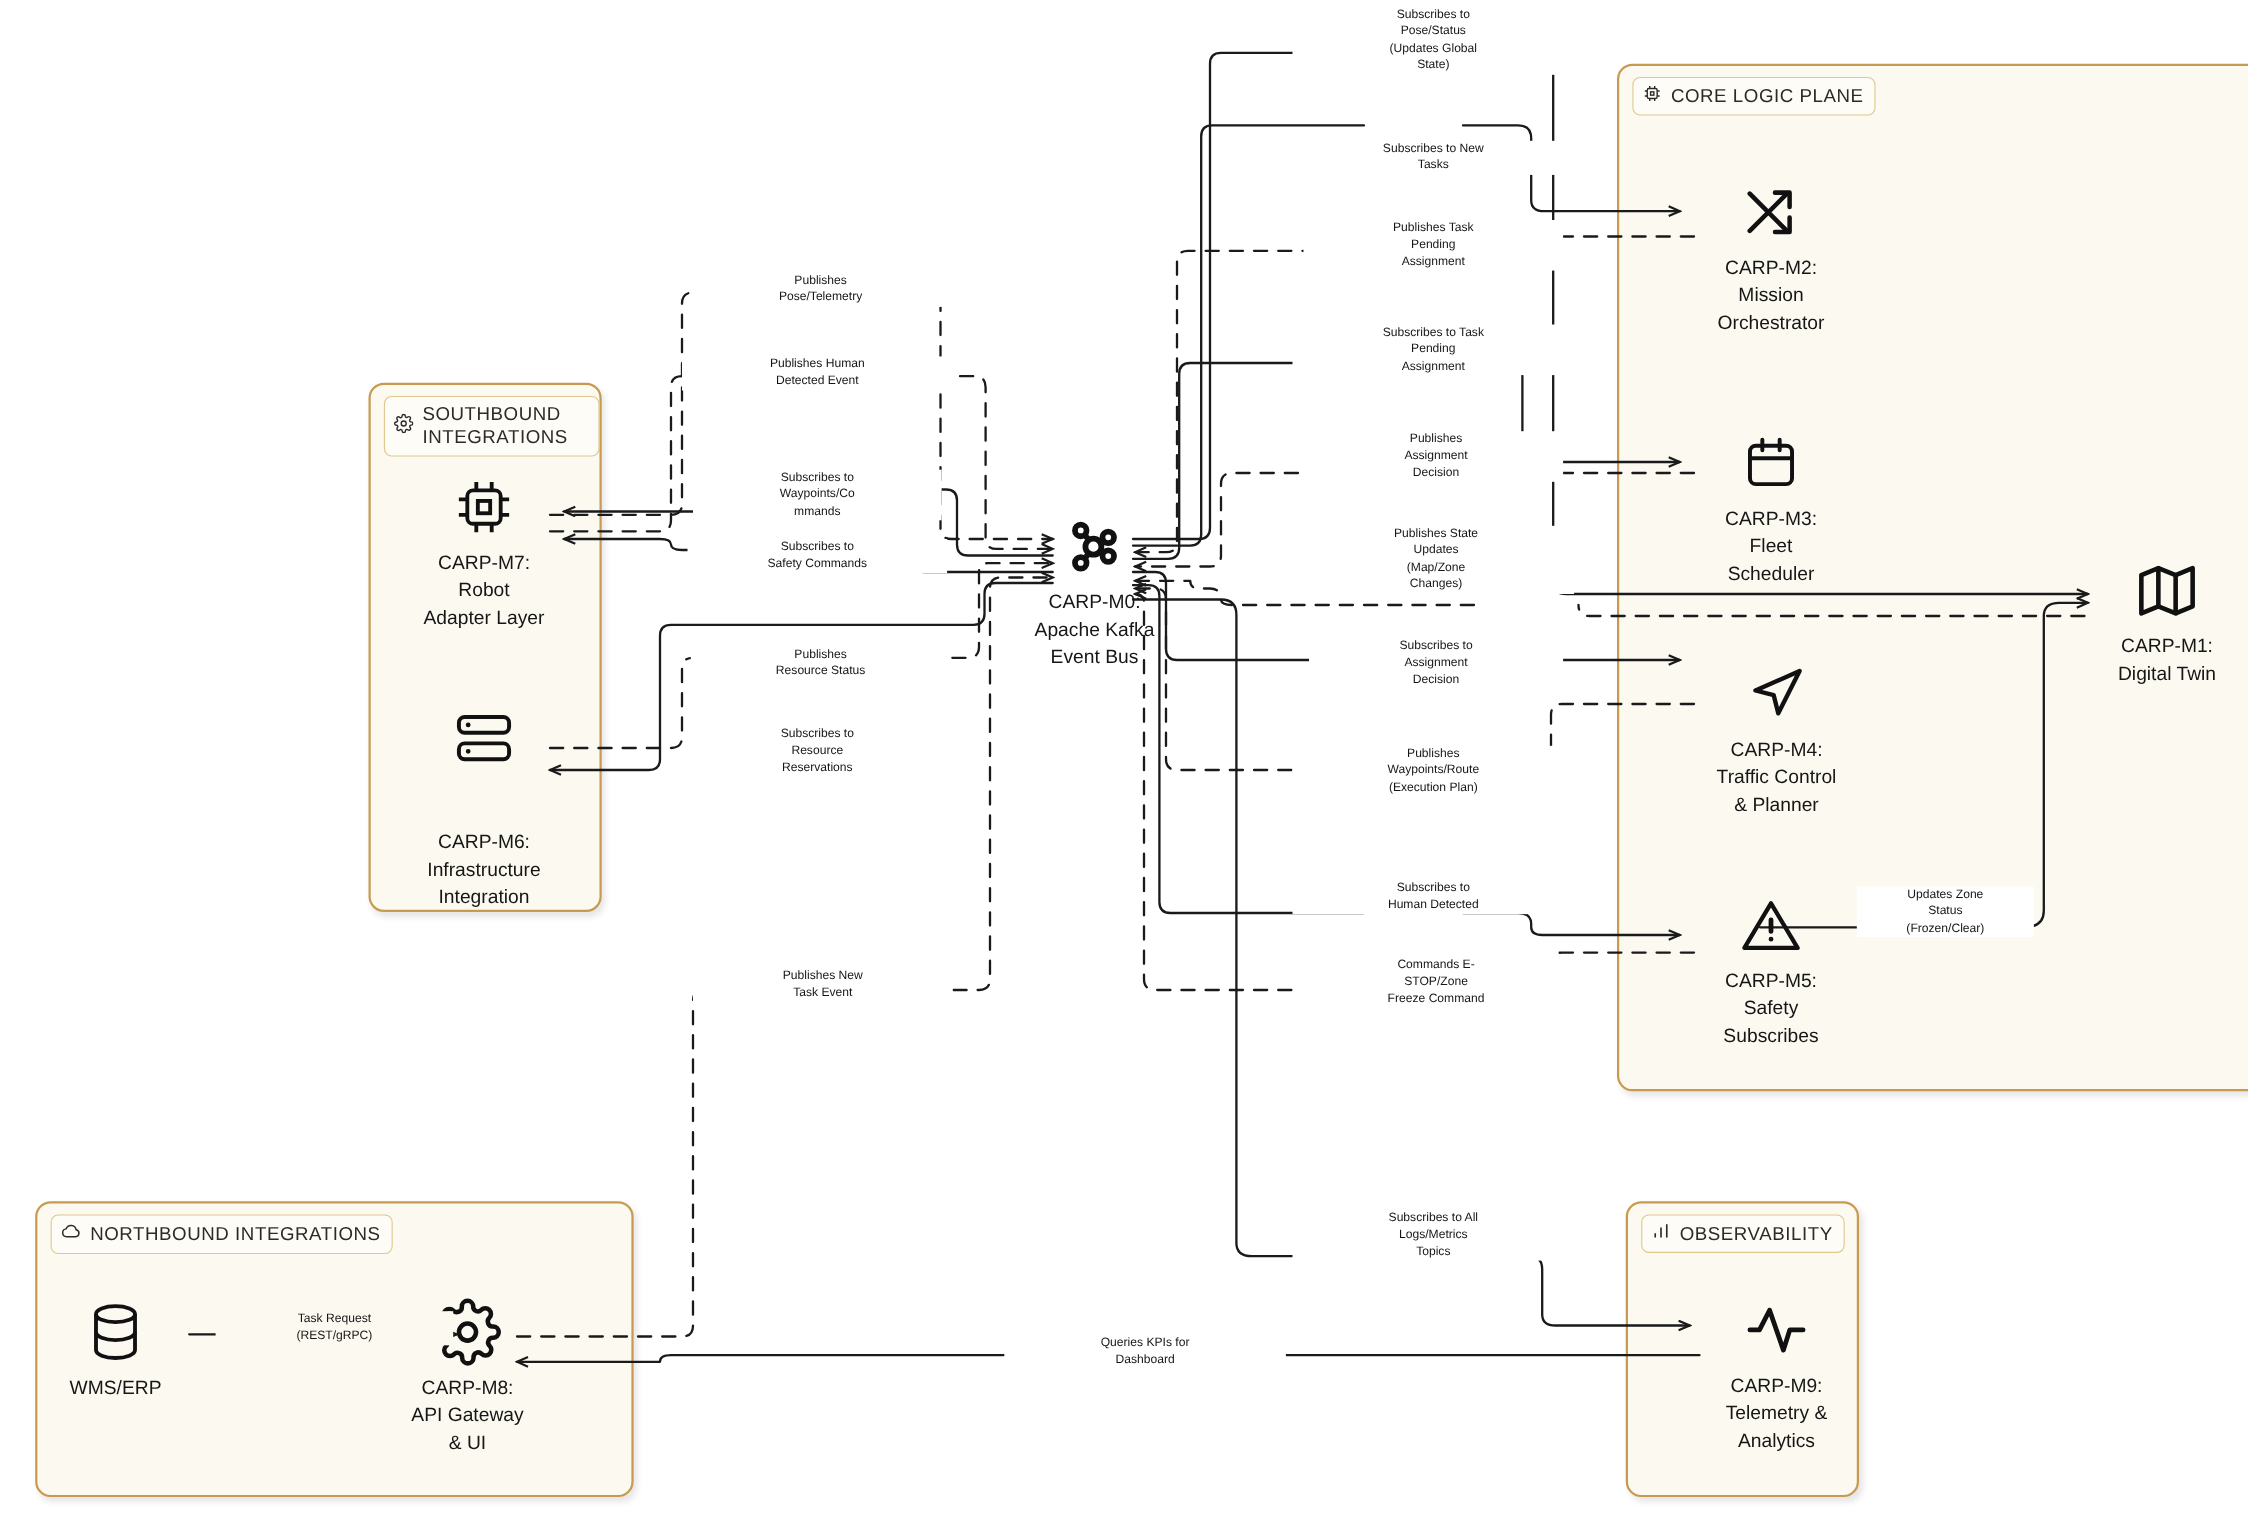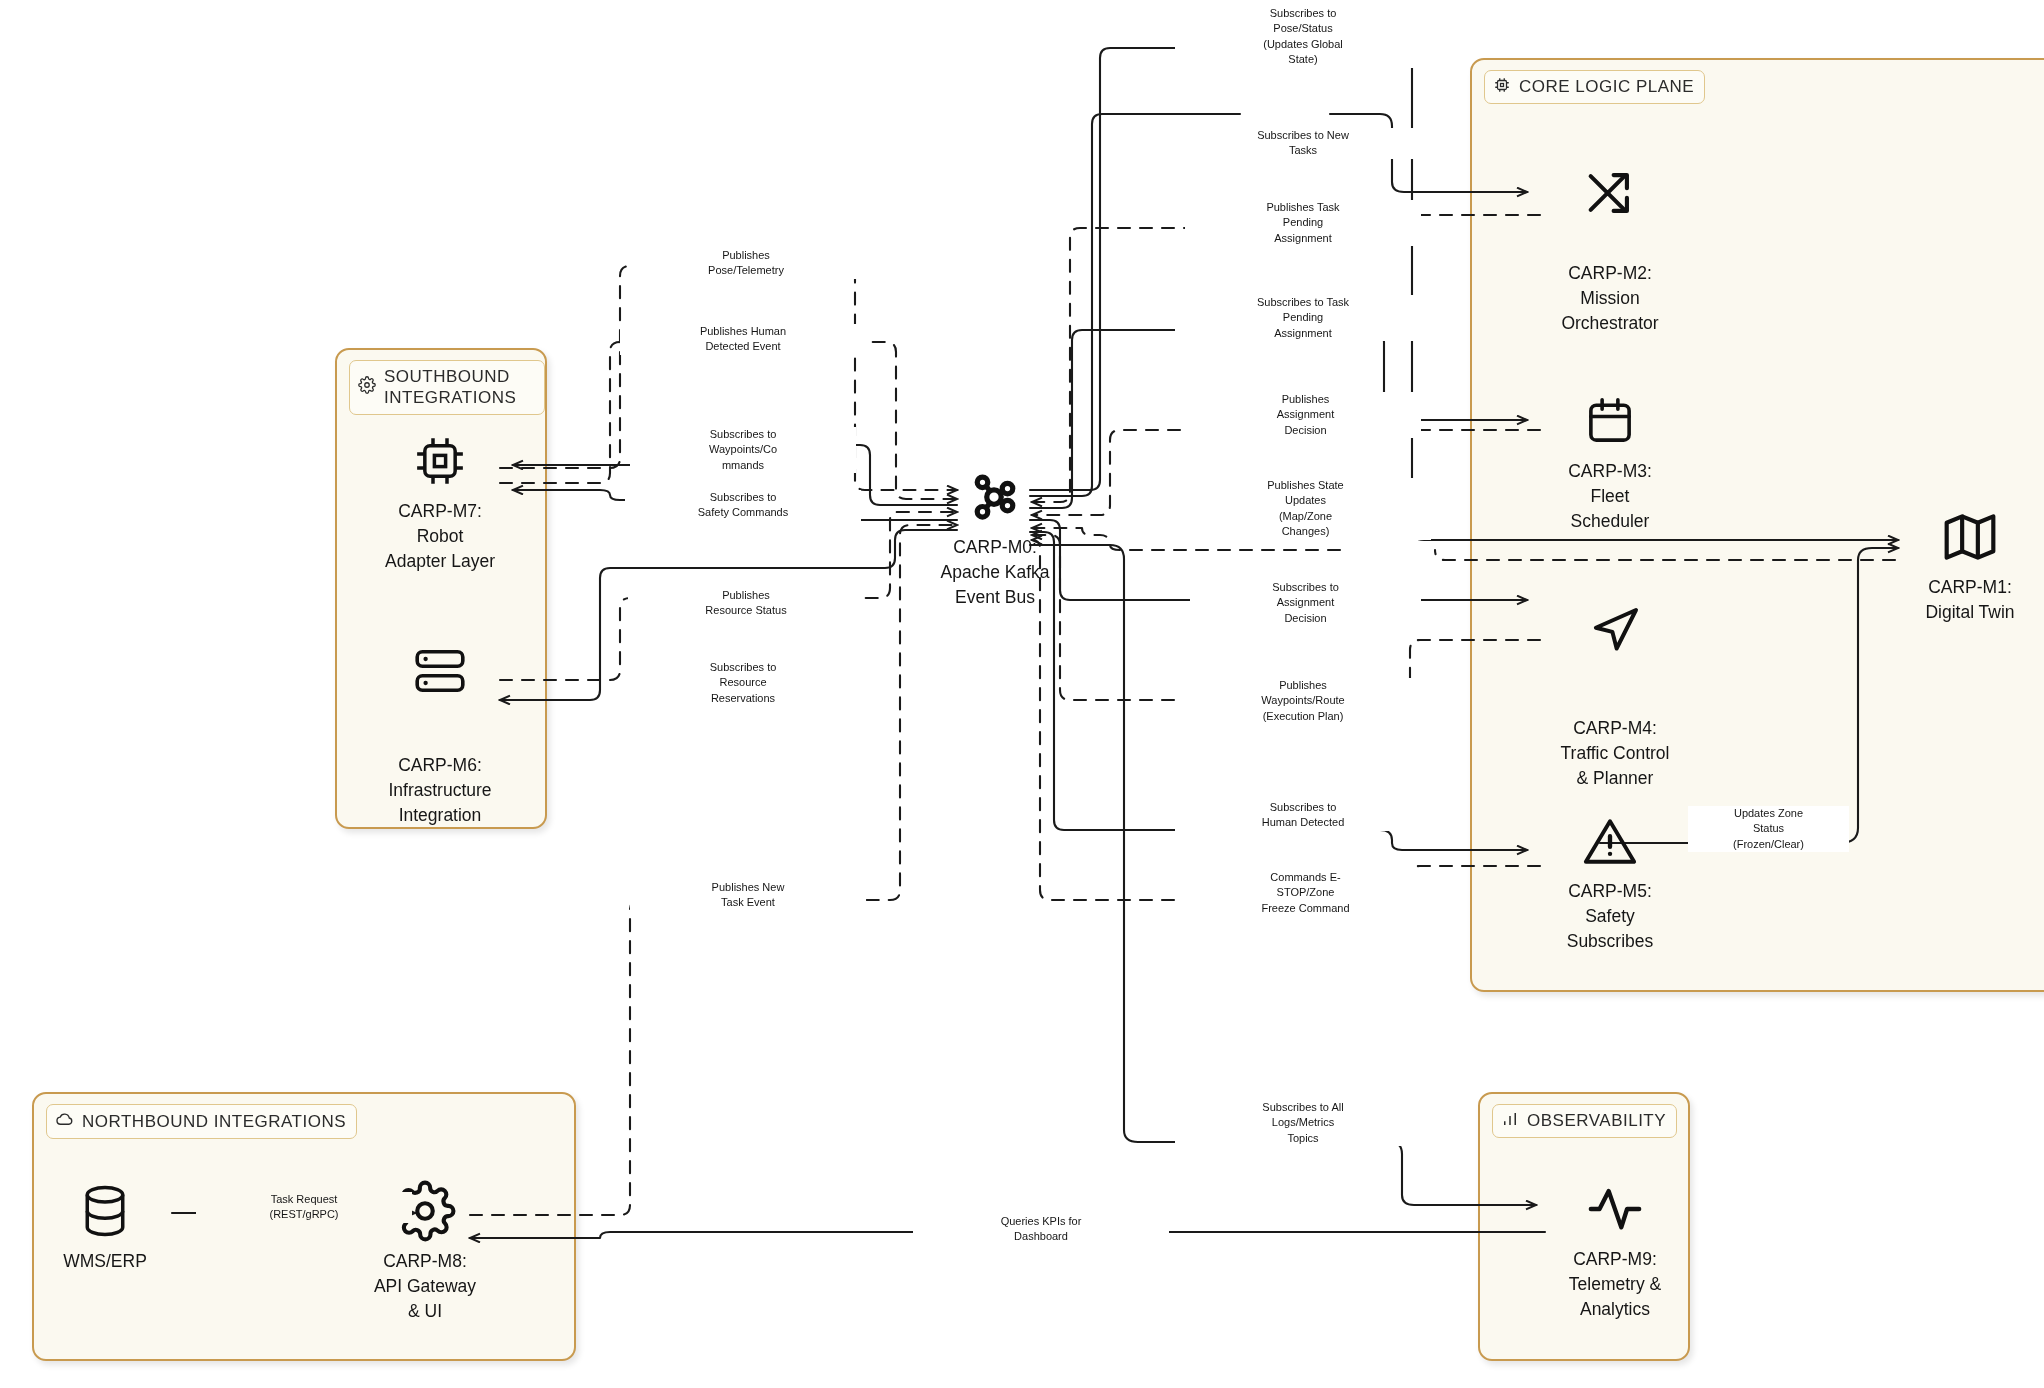--- a/index.html
+++ b/index.html
@@ -162,21 +162,21 @@
         <circle cx="17" cy="8.6" r="2.1"></circle>
         <circle cx="17" cy="15.4" r="2.1"></circle>
         <path d="M8.5 7.7l1.6 2.1M8.5 16.3l1.6-2.1M14.2 10.9l.9-1.2M14.2 13.1l.9 1.2"></path>
       </svg>
     </div>
     <div class="nlabel">CARP-M0:
 Apache Kafka
 Event Bus</div>
   </div>
 
-  <div class="node" style="left:1530px;top:162px;width:160px;gap:30px;">
+  <div class="node" style="left:1530px;top:162px;width:160px;">
     <div class="glyph">
       <svg width="58" height="58" viewBox="0 0 24 24" fill="none" stroke="#111" stroke-width="1.7" stroke-linecap="round" stroke-linejoin="round">
         <path d="M4 5l14 14M18 5L4 19"></path>
         <path d="M13.5 4.6H19V10"></path>
         <path d="M19 14v5.4h-5.5"></path>
       </svg>
     </div>
     <div class="nlabel">CARP-M2:
 Mission
 Orchestrator</div>
@@ -187,21 +187,21 @@
       <svg width="54" height="54" viewBox="0 0 24 24" fill="none" stroke="#111" stroke-width="1.6">
         <rect x="3.5" y="5" width="17" height="15.5" rx="2.4"></rect>
         <path d="M3.5 10h17M8.5 2.6v4.2M15.5 2.6v4.2" stroke-linecap="round"></path>
       </svg>
     </div>
     <div class="nlabel">CARP-M3:
 Fleet
 Scheduler</div>
   </div>
 
-  <div class="node" style="left:1530px;top:600px;width:170px;gap:47px;">
+  <div class="node" style="left:1530px;top:600px;width:170px;">
     <div class="glyph">
       <svg width="56" height="56" viewBox="0 0 24 24" fill="none" stroke="#111" stroke-width="1.7" stroke-linejoin="round">
         <path d="M21 3L3.8 10.6l7.1 1.8 1.8 7.1L21 3z"></path>
       </svg>
     </div>
     <div class="nlabel">CARP-M4:
 Traffic Control
 &amp; Planner</div>
   </div>
 

